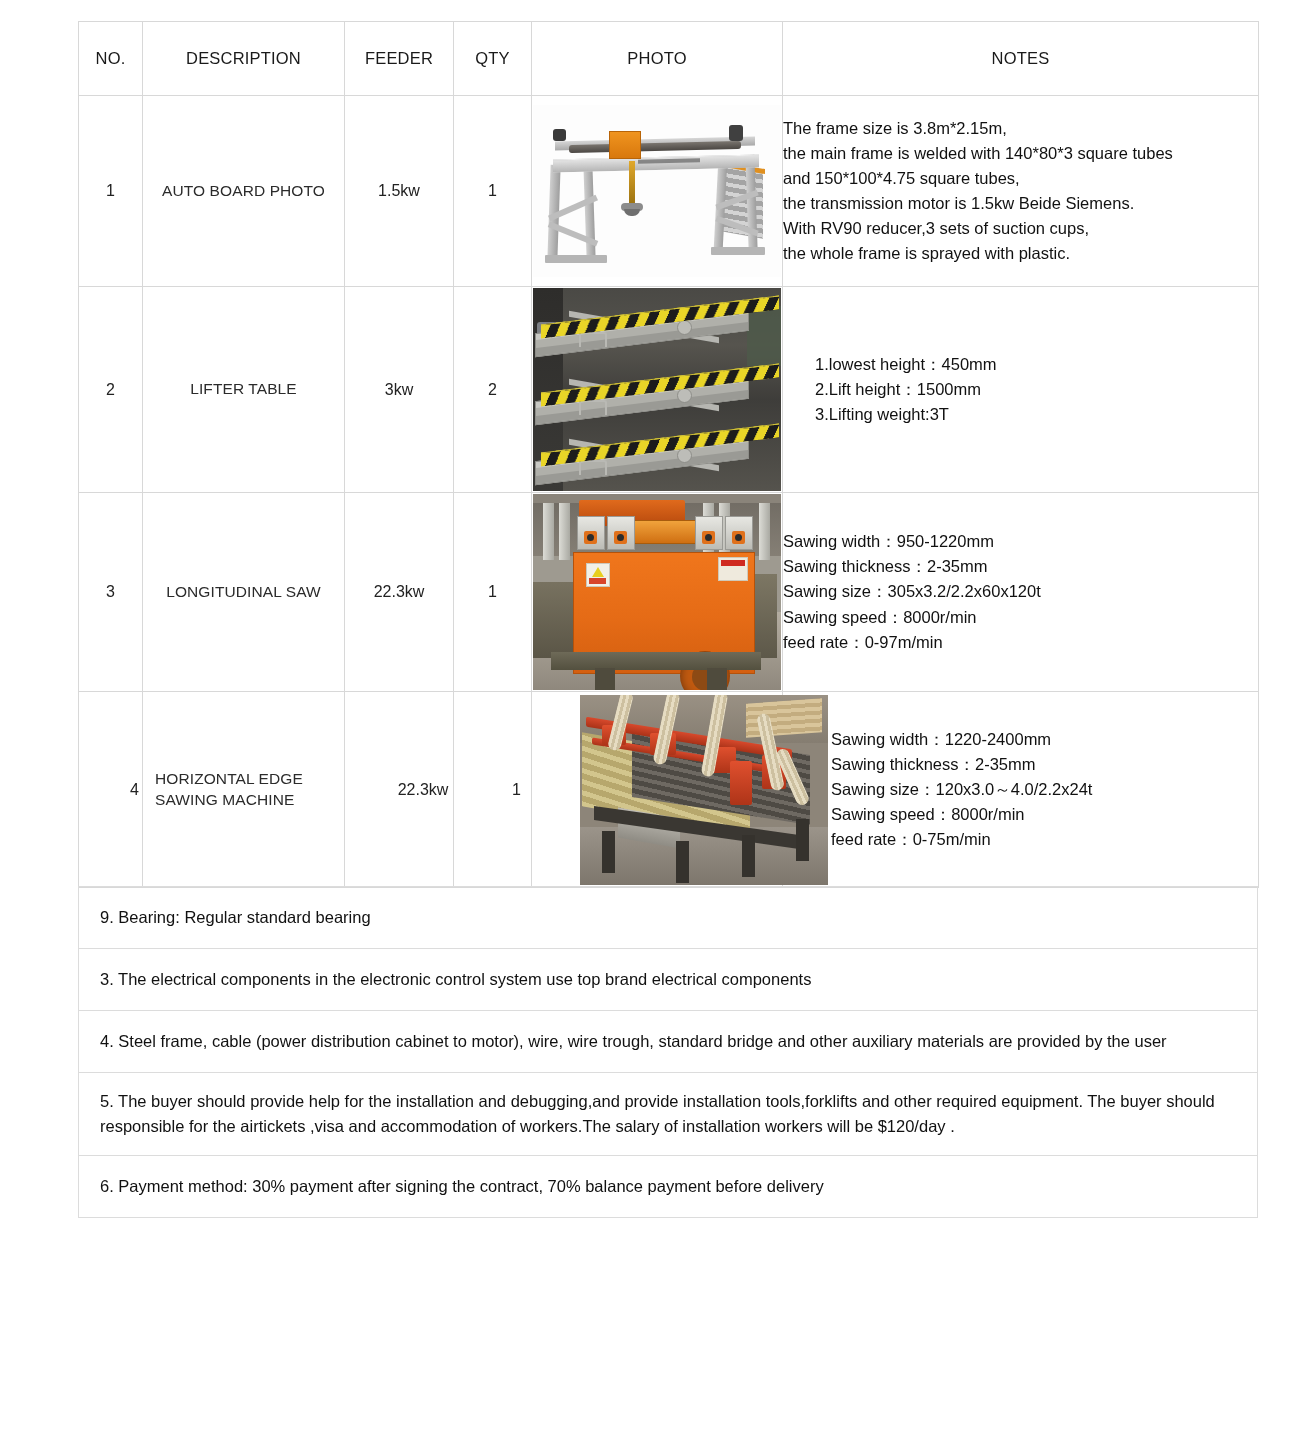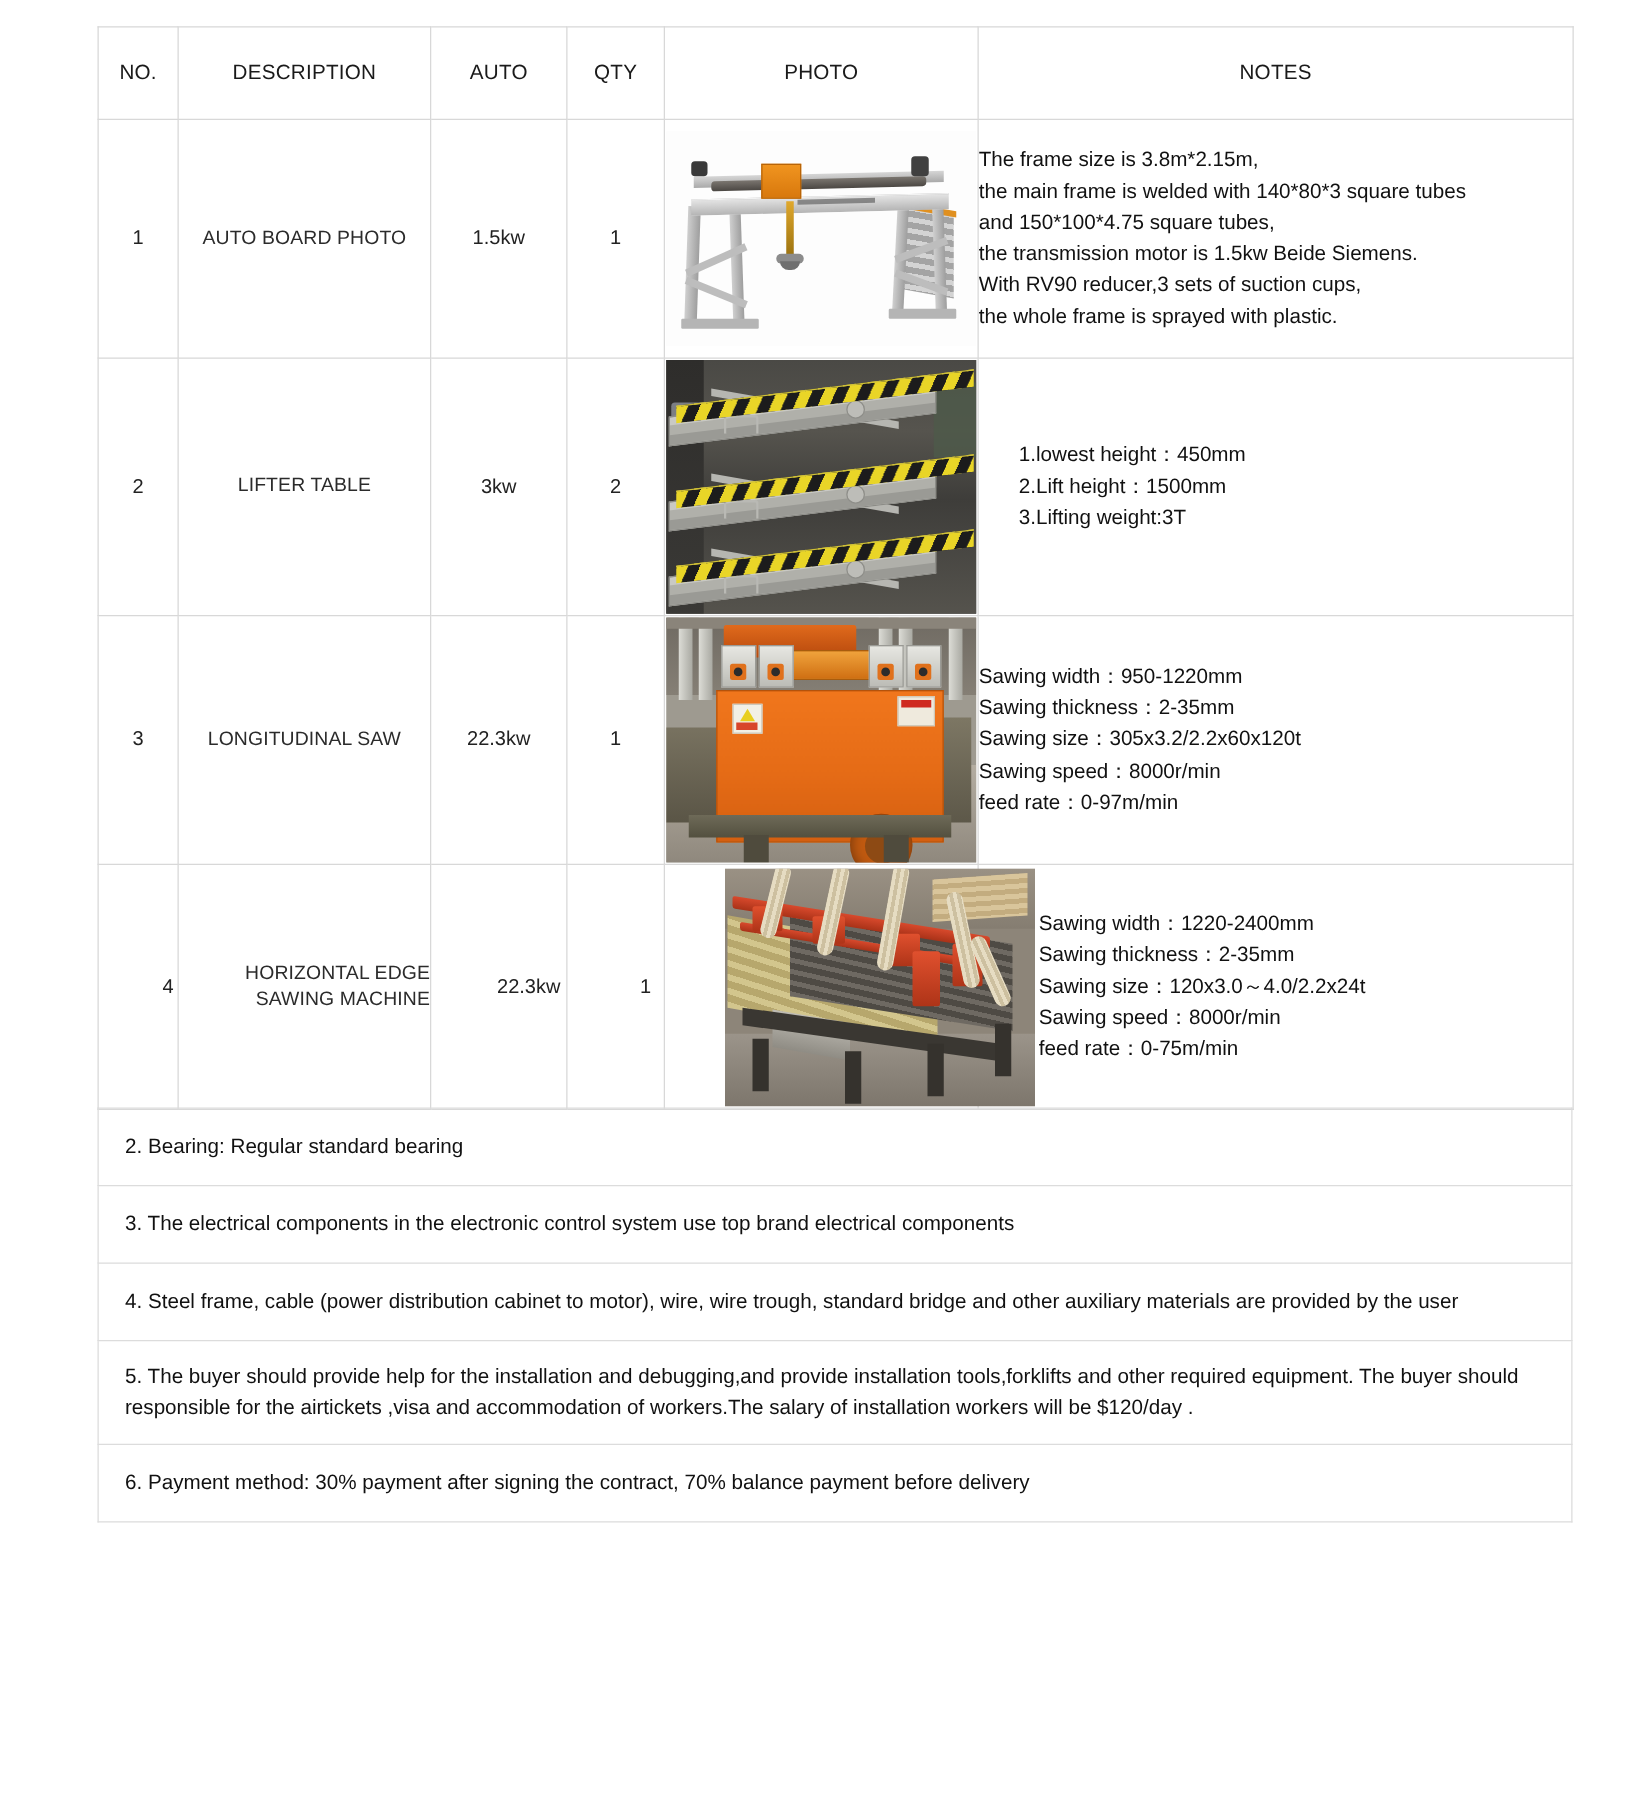--- a/index.html
+++ b/index.html
@@ -57,21 +57,21 @@
     color: #222;
   }
   .cell-desc {
     text-align: center;
     font-size: 15.5px;
     color: #2b2b2b;
     line-height: 1.35;
     letter-spacing: 0.1px;
     padding-left: 18px;
   }
-  .cell-desc.two-line { text-align: right; padding-left: 40px; }
+  .cell-desc.two-line { text-align: left; padding-left: 12px; }
   .cell-motor, .cell-qty {
     text-align: center;
     font-size: 16px;
     color: #222;
     margin-left: 10px;
   }
   .cell-photo {
     text-align: center;
     padding: 0;
   }
@@ -430,21 +430,21 @@
         <col class="col-desc">
         <col class="col-motor">
       <col class="col-qty">
         <col class="col-photo">
         <col class="col-notes">
     </colgroup>
     <thead>
       <tr>
         <th class="hdr-cell">NO.</th>
         <th class="hdr-cell">DESCRIPTION</th>
-        <th class="hdr-cell">AUTO</th>
+        <th class="hdr-cell">FEEDER</th>
         <th class="hdr-cell">QTY</th>
         <th class="hdr-cell">PHOTO</th>
         <th class="hdr-cell">NOTES</th>
       </tr>
     </thead>
     <tbody>
 
       <tr class="row1">
         <td class="cell-no">1</td>
         <td class="cell-desc">AUTO BOARD PHOTO</td>
@@ -621,21 +621,21 @@
 Sawing size：120x3.0～4.0/2.2x24t
 Sawing speed：8000r/min
  feed rate：0-75m/min</td>
       </tr>
     </tbody>
   </table>
 
   <table class="remark-table">
     <tbody>
       <tr class="r-line">
-        <td>2. Bearing: Regular standard bearing</td>
+        <td>9. Bearing: Regular standard bearing</td>
       </tr>
       <tr class="r-line">
         <td>3. The electrical components in the electronic control system use top brand electrical components</td>
       </tr>
       <tr class="r-line">
         <td>4. Steel frame, cable (power distribution cabinet to motor), wire, wire trough, standard bridge and other auxiliary materials are provided by the user</td>
       </tr>
       <tr class="r-two">
         <td>5. The buyer should provide help for the installation and debugging,and provide installation tools,forklifts and other required equipment. The buyer should responsible for the airtickets ,visa and accommodation of workers.The salary of installation workers will be $120/day .</td>
       </tr>

